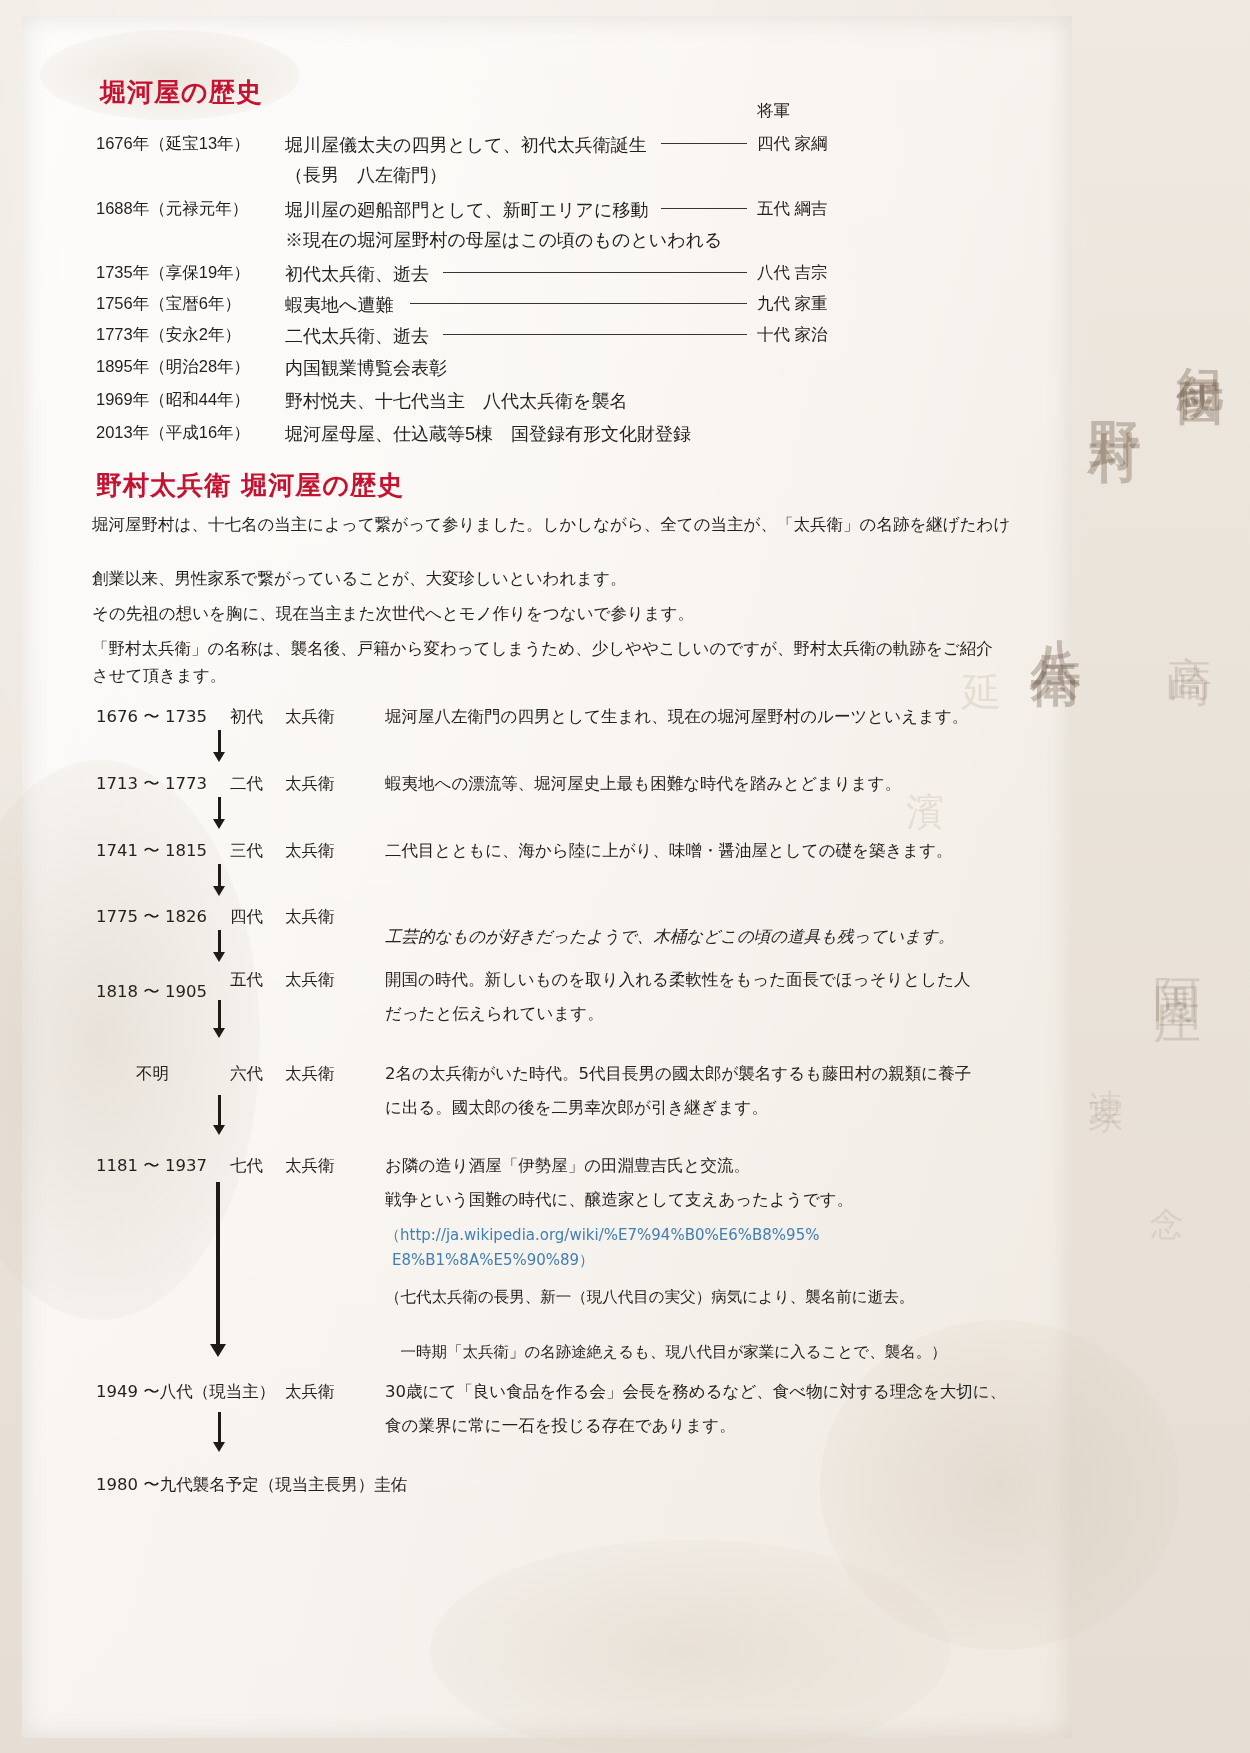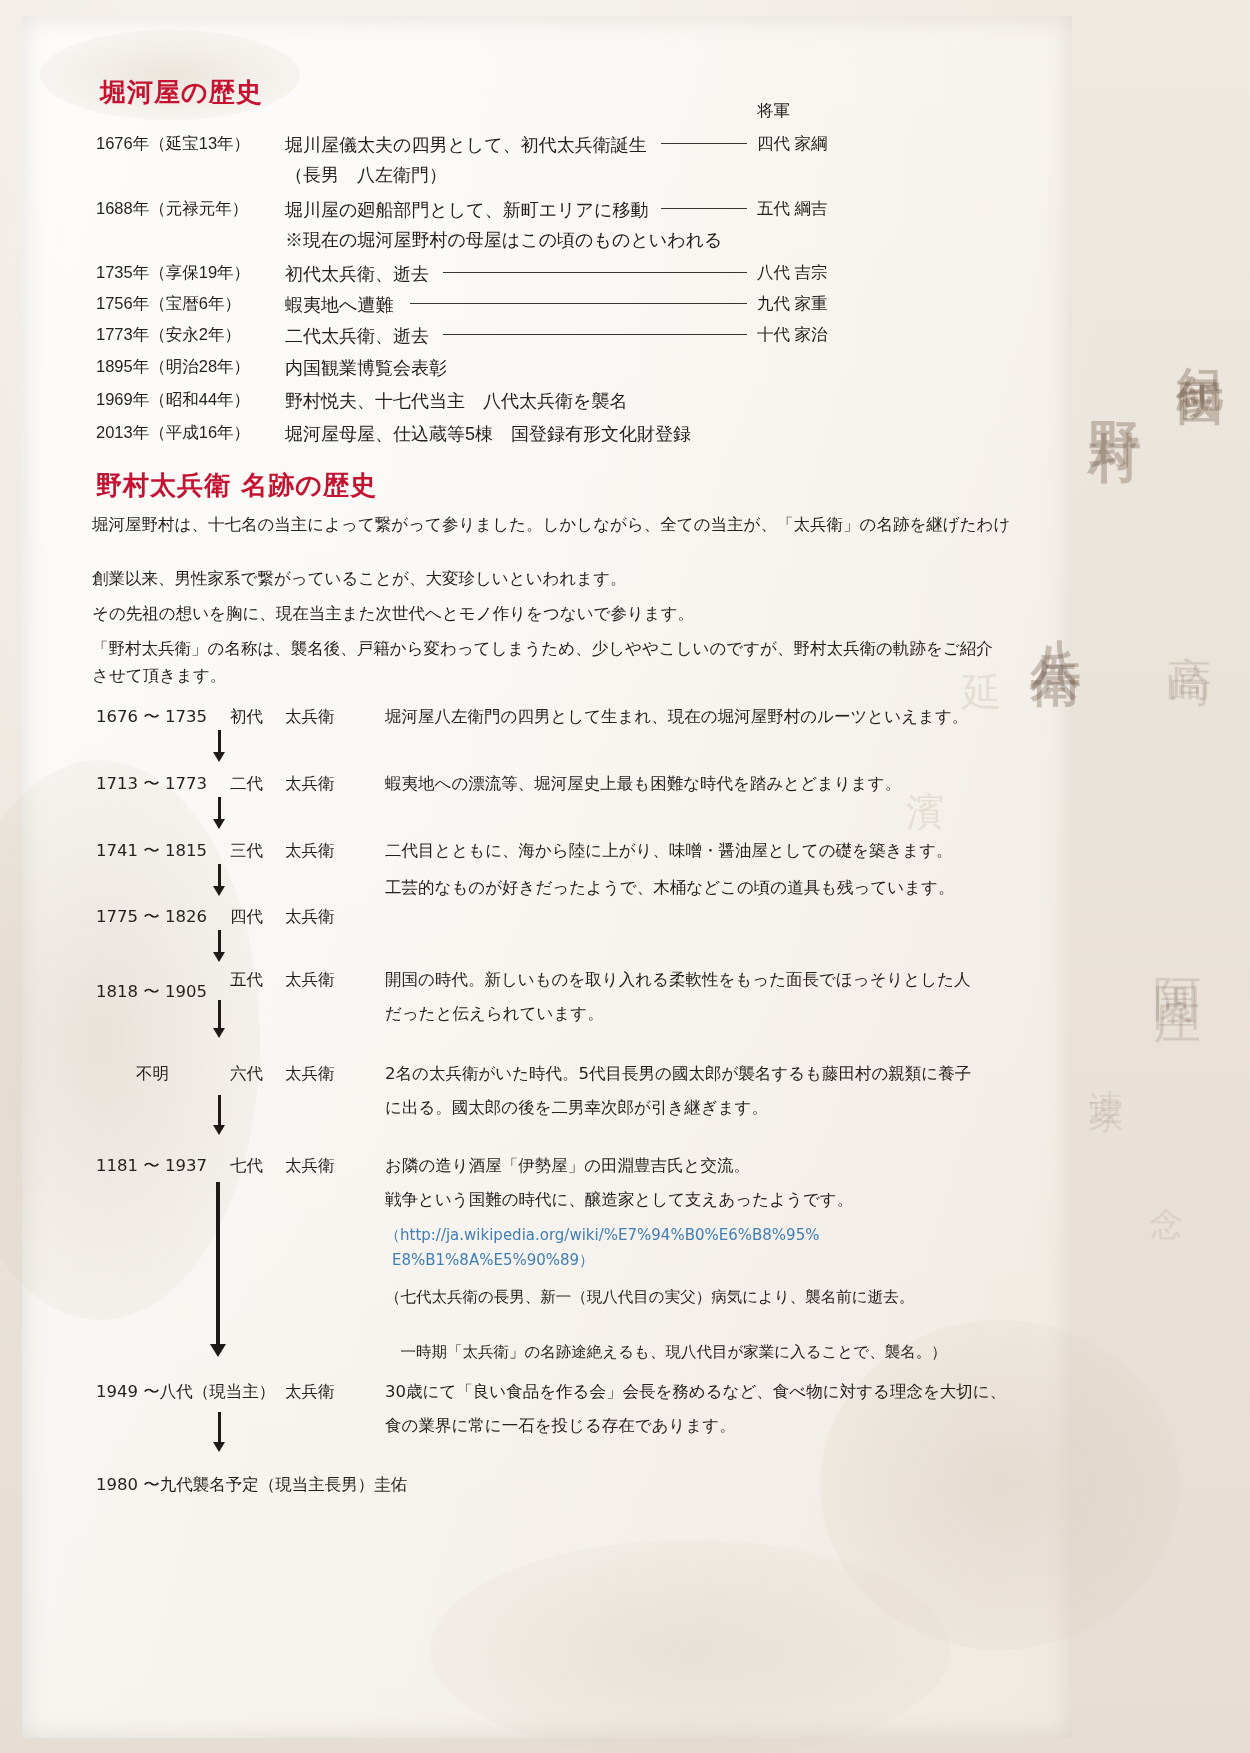--- a/index.html
+++ b/index.html
@@ -181,21 +181,21 @@
 
     <div class="chrono-year" style="left:96px;  top:356px;">1895年（明治28年）</div>
     <div class="chrono-desc" style="left:285px; top:356px;">内国観業博覧会表彰</div>
 
     <div class="chrono-year" style="left:96px;  top:389px;">1969年（昭和44年）</div>
     <div class="chrono-desc" style="left:285px; top:389px;">野村悦夫、十七代当主　八代太兵衛を襲名</div>
 
     <div class="chrono-year" style="left:96px;  top:422px;">2013年（平成16年）</div>
     <div class="chrono-desc" style="left:285px; top:422px;">堀河屋母屋、仕込蔵等5棟　国登録有形文化財登録</div>
 
-    <div class="sec-title" style="left:96px; top:468px;">野村太兵衛 名跡の歴史</div>
+    <div class="sec-title" style="left:96px; top:468px;">野村太兵衛 堀河屋の歴史</div>
 
     <div class="txt" style="left:92px; top:512px;">堀河屋野村は、十七名の当主によって繋がって参りました。しかしながら、全ての当主が、「太兵衛」の名跡を継げたわけ</div>
     <div class="txt" style="left:92px; top:566px;">創業以来、男性家系で繋がっていることが、大変珍しいといわれます。</div>
     <div class="txt" style="left:92px; top:601px;">その先祖の想いを胸に、現在当主また次世代へとモノ作りをつないで参ります。</div>
     <div class="txt" style="left:92px; top:636px;">「野村太兵衛」の名称は、襲名後、戸籍から変わってしまうため、少しややこしいのですが、野村太兵衛の軌跡をご紹介</div>
     <div class="txt" style="left:92px; top:663px;">させて頂きます。</div>
 
     <div class="txt" style="left:96px;  top:704px;">1676 〜 1735</div>
     <div class="txt" style="left:230px; top:704px;">初代</div>
     <div class="txt" style="left:285px; top:704px;">太兵衛</div>
@@ -219,21 +219,21 @@
     <div class="txt" style="left:285px; top:838px;">太兵衛</div>
     <div class="txt" style="left:385px; top:838px;">二代目とともに、海から陸に上がり、味噌・醤油屋としての礎を築きます。</div>
     <div class="arrow" style="left:212px; top:864px; height:32px;">
       <div class="stem" style="height:22px;"></div>
         <div class="head" style="top:22px;"></div>
     </div>
 
     <div class="txt" style="left:96px;  top:904px;">1775 〜 1826</div>
     <div class="txt" style="left:230px; top:904px;">四代</div>
     <div class="txt" style="left:285px; top:904px;">太兵衛</div>
-    <div class="txt" style="left:385px; top:875px;">工芸的なものが好きだったようで、木桶などこの頃の道具も残っています。</div>
+    <div class="txt" style="left:385px; top:924px;font-style:italic;">工芸的なものが好きだったようで、木桶などこの頃の道具も残っています。</div>
     <div class="arrow" style="left:212px; top:930px; height:32px;">
       <div class="stem" style="height:22px;"></div>
         <div class="head" style="top:22px;"></div>
     </div>
 
     <div class="txt" style="left:96px;  top:967px;margin-top:12px;">1818 〜 1905</div>
     <div class="txt" style="left:230px; top:967px;">五代</div>
     <div class="txt" style="left:285px; top:967px;">太兵衛</div>
     <div class="txt" style="left:385px; top:967px;">開国の時代。新しいものを取り入れる柔軟性をもった面長でほっそりとした人</div>
     <div class="txt" style="left:385px; top:1001px;">だったと伝えられています。</div>

